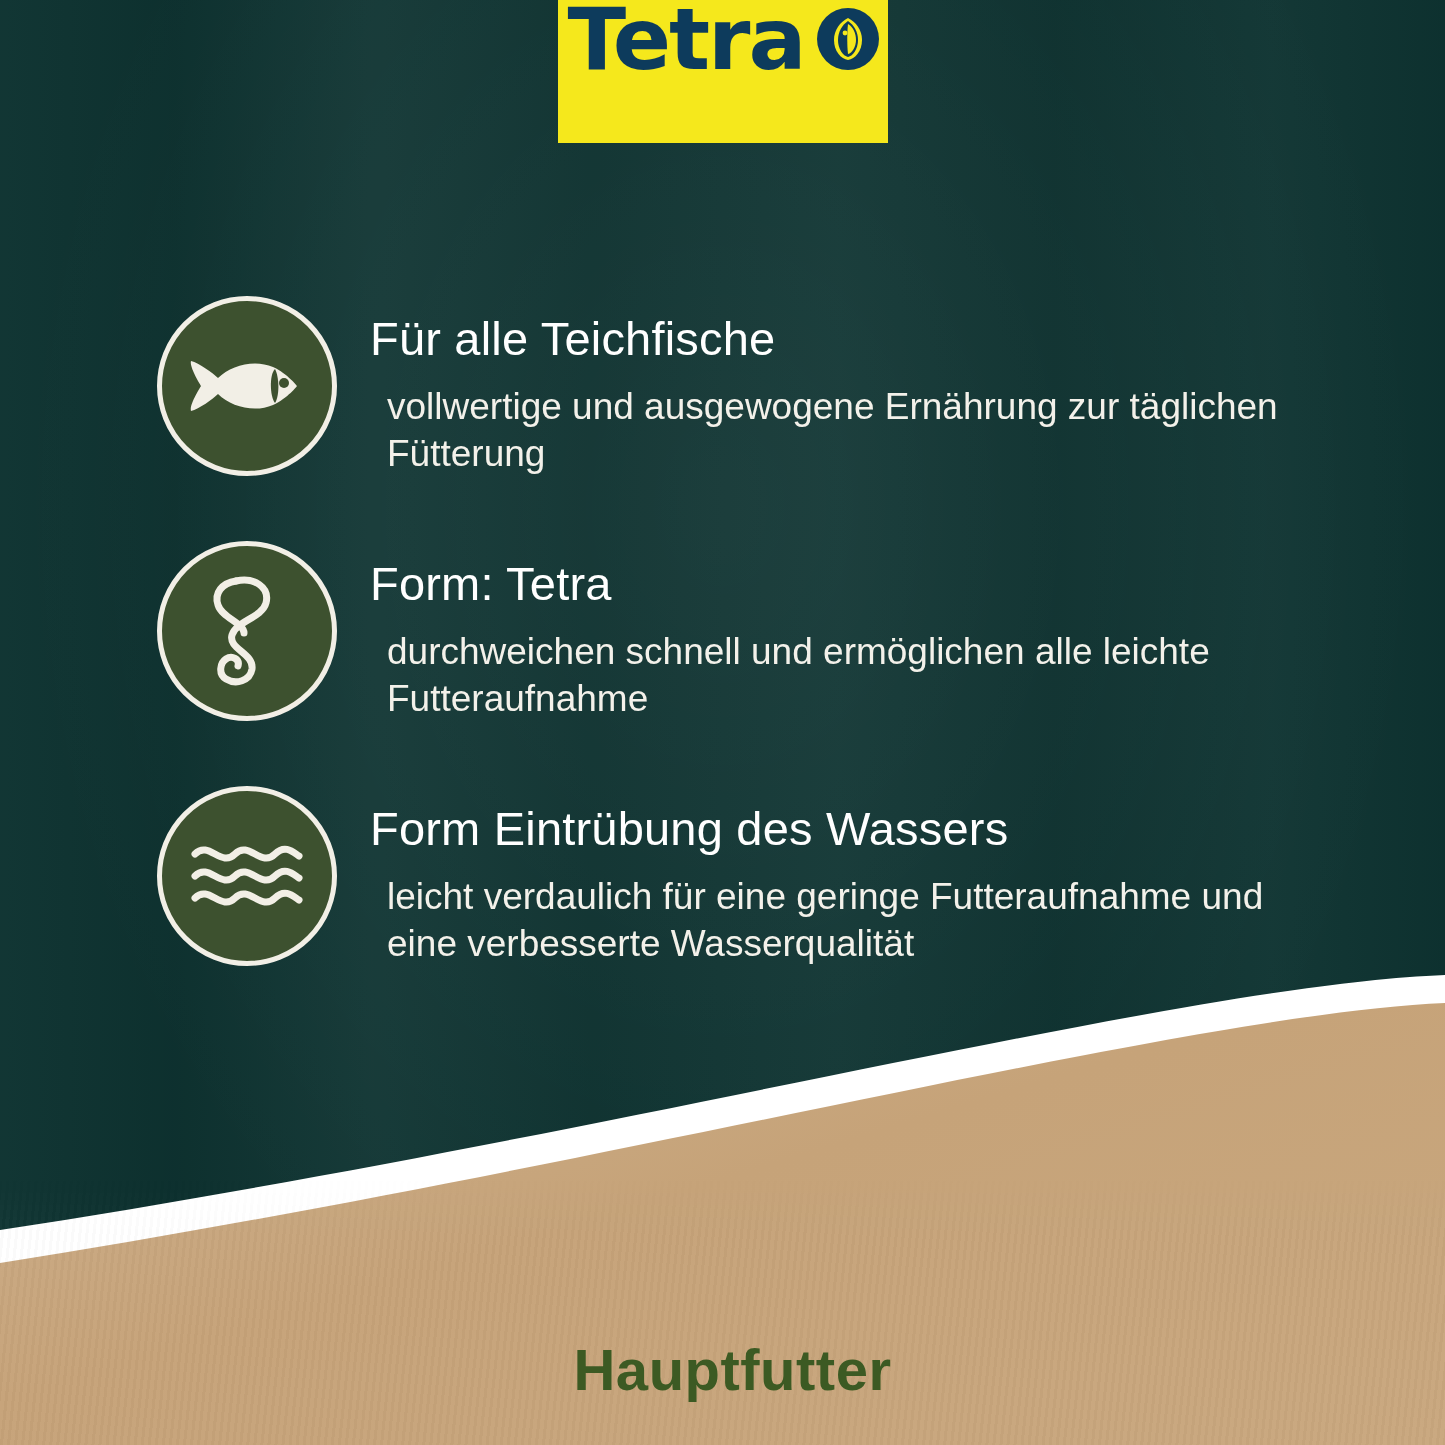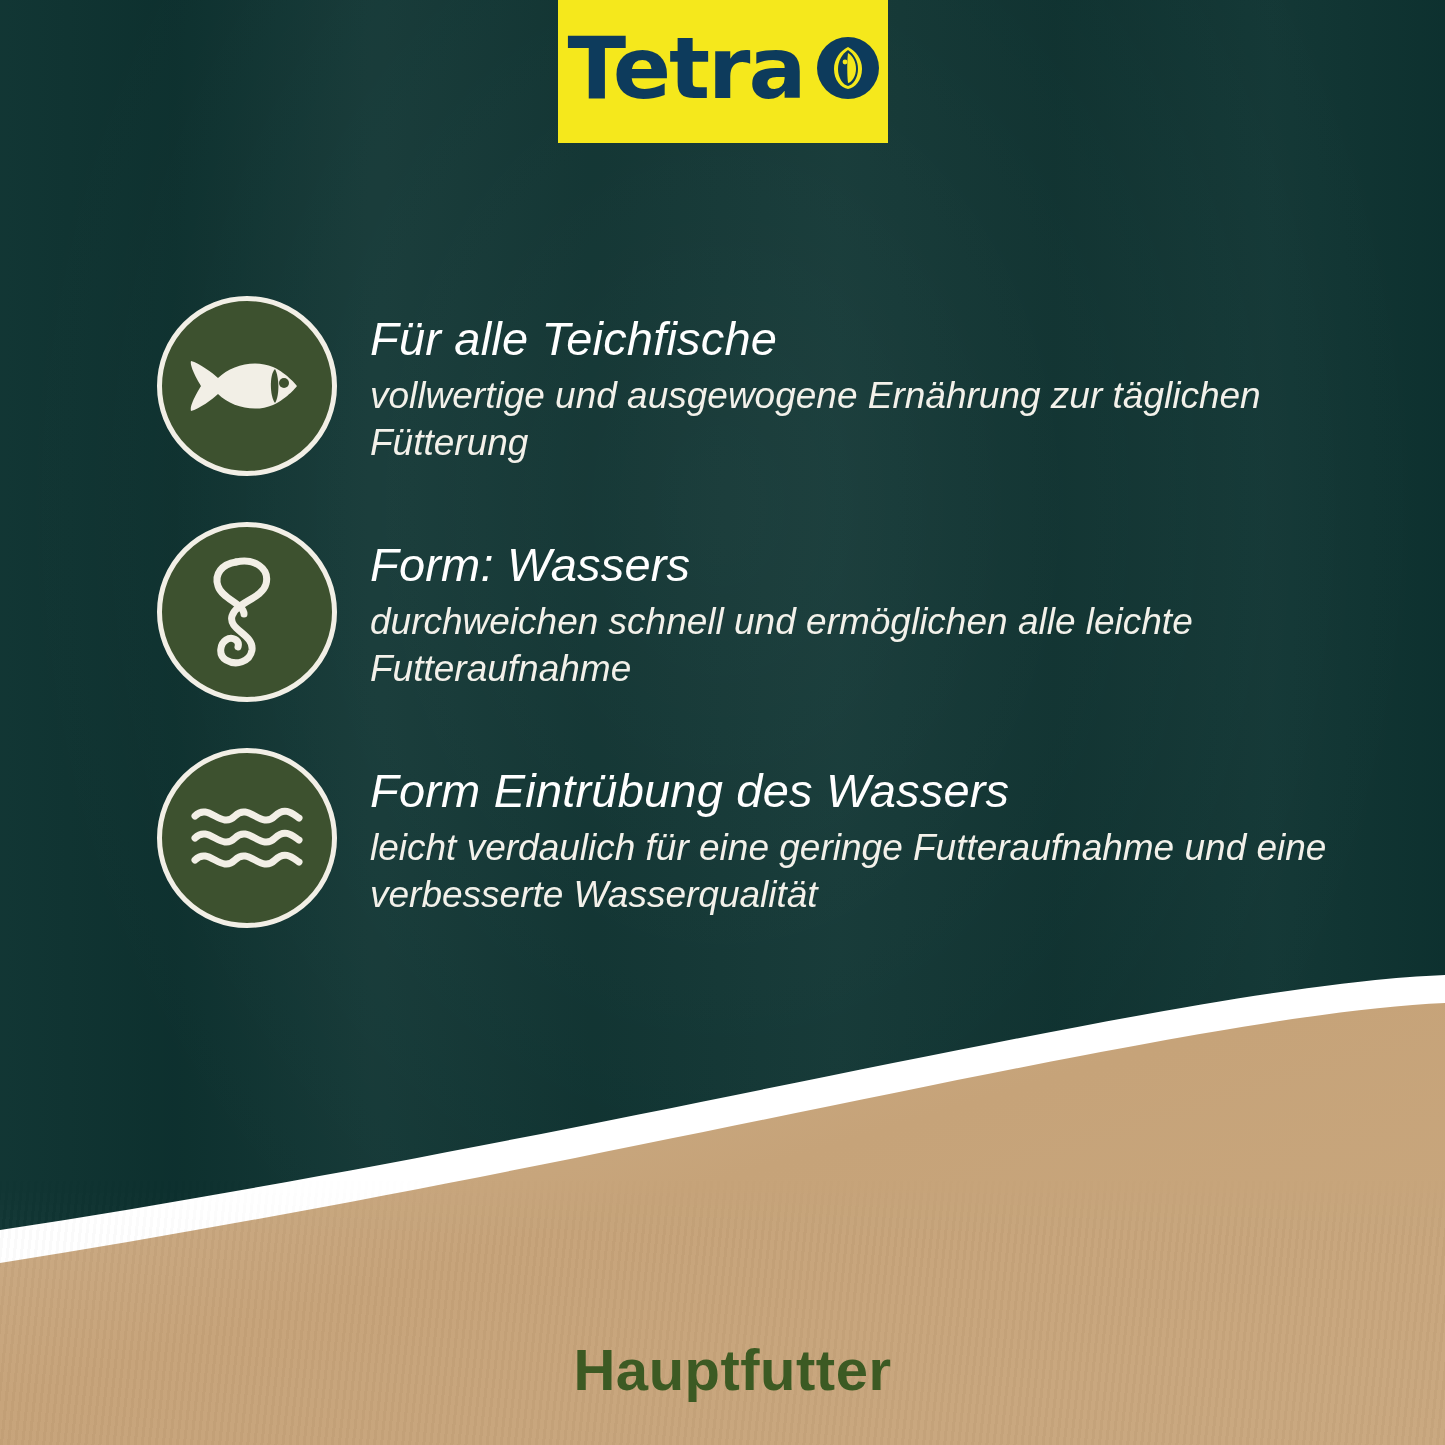--- a/index.html
+++ b/index.html
@@ -39,21 +39,21 @@
 
   
   .logo {
     position: absolute;
     left: 558px;
     top: 0;
     width: 330px;
     height: 143px;
     background: #f5e81c;
     display: flex;
-    align-items: center;
+    align-items: flex-start;
     justify-content: center;
   }
   .logo-inner {
     display: flex;
     align-items: center;
     gap: 8px;
     transform: translateY(-4px);
   }
   .logo-word {
     font-family: "DejaVu Sans", sans-serif;
@@ -79,21 +79,20 @@
     width: 40px;
     height: 46px;
   }
 
   
   .features {
     position: absolute;
     left: 0;
     top: 296px;
     width: 1445px;
-    font-style: italic;
   }
   .feature {
     display: flex;
     align-items: flex-start;
     margin-bottom: 46px;
   }
   .feature:last-child { margin-bottom: 0; }
 
   .icon-circle {
     flex: 0 0 auto;
@@ -119,21 +118,21 @@
     font-weight: 400;
     line-height: 1.15;
     margin: 0 0 6px 0;
     letter-spacing: 0.2px;
   }
   .feature-desc {
     color: #f3f1ea;
     font-size: 37px;
     font-weight: 300;
     line-height: 1.28;
-    margin: 0;
+    margin: 17px;
   }
 
   
   .bottom-wrap {
     position: absolute;
     left: 0;
     bottom: 0;
     width: 1445px;
     height: 470px;
   }
@@ -203,21 +202,21 @@
     </div>
 
     <div class="feature">
       <div class="icon-circle">
         <svg width="110" height="120" viewBox="0 0 110 120" xmlns="http://www.w3.org/2000/svg" aria-hidden="true">
           <path d="M44 10 C62 6 78 16 74 32 C70 47 44 50 40 64 C36 78 62 82 60 98 C58 110 44 114 34 108 C26 103 28 92 34 88 C40 84 48 88 46 95" fill="none" stroke="#f2efe6" stroke-width="7" stroke-linecap="round" stroke-linejoin="round"></path>
           <path d="M44 10 C30 12 22 22 26 34 C30 47 52 52 52 62" fill="none" stroke="#f2efe6" stroke-width="7" stroke-linecap="round" stroke-linejoin="round"></path>
         </svg>
       </div>
       <div class="feature-text">
-        <p class="feature-title">Form: Wassers</p>
+        <p class="feature-title">Form: Tetra</p>
         <p class="feature-desc">durchweichen schnell und ermöglichen alle leichte Futteraufnahme</p>
       </div>
     </div>
 
     <div class="feature">
       <div class="icon-circle">
         <svg width="120" height="76" viewBox="0 0 120 76" xmlns="http://www.w3.org/2000/svg" aria-hidden="true">
           <g fill="none" stroke="#f2efe6" stroke-width="7" stroke-linecap="round">
             <path d="M8 16 C22 2 34 30 48 16 C62 2 74 30 88 16 C98 6 106 14 112 18"></path>
             <path d="M8 38 C22 24 34 52 48 38 C62 24 74 52 88 38 C98 28 106 36 112 40"></path>

